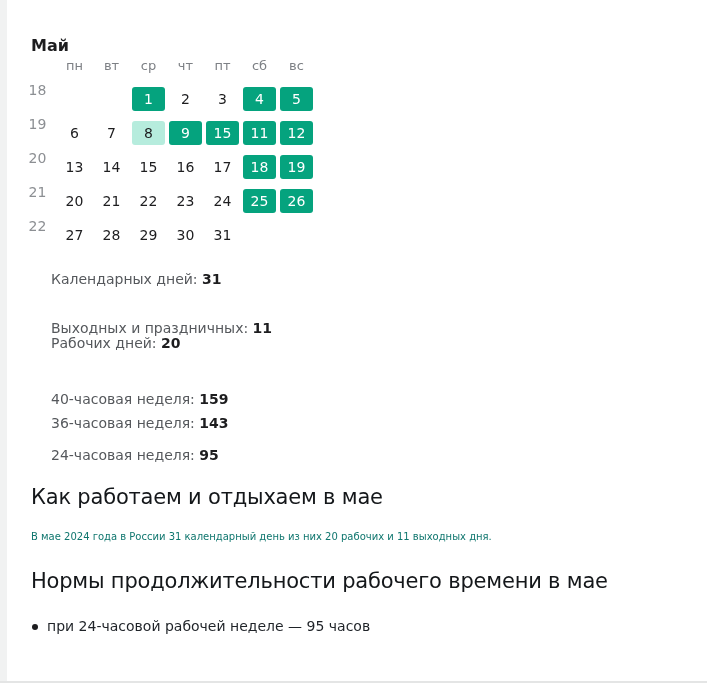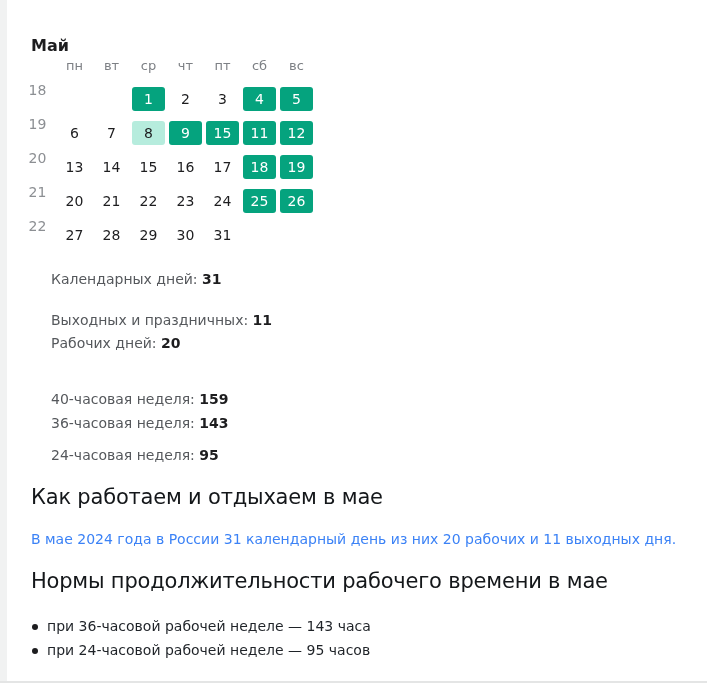--- a/index.html
+++ b/index.html
@@ -18,21 +18,21 @@
   .dow { width: 37px; text-align: center; font-size: 13px; color: #7d8085; }
   .day { width: 37px; height: 34px; display: flex; align-items: center; justify-content: center; }
   .day span { display: flex; align-items: center; justify-content: center; width: 33px; height: 24px; border-radius: 3px; font-size: 14px; color: #1d1d1f; }
   .day.off span { background: #05a37e; color: #ffffff; }
   .day.short span { background: #b6ecdd; color: #1d1d1f; }
 
   .stat { position: absolute; left: 0; font-size: 14px; color: #55585c; margin-left: 20px; }
   .stat b { color: #1d1d1f; font-weight: bold; }
 
   h2 { position: absolute; left: 0; font-size: 21px; font-weight: normal; color: #14171a; letter-spacing: -0.2px; text-align: right; }
-  .para { position: absolute; left: 0; top: 531px; font-size: 14px; color: #3b82f6; }
+  .para { position: absolute; left: 0; top: 531px; font-size: 10px; color: #0f766e; }
   ul.norms { position: absolute; left: 0; top: 614px; list-style: none; }
   ul.norms li { position: relative; padding-left: 16px; font-size: 14px; line-height: 24px; color: #1f2328; }
   ul.norms li::before { content: ""; position: absolute; left: 1px; top: 10px; width: 6px; height: 6px; border-radius: 50%; background: #1d1d1f; }
 </style>
 </head>
 <body>
 
 <div class="left-strip"></div>
 
 <div class="content">
@@ -159,30 +159,29 @@
           <div class="day ">
             <span>31</span>
           </div>
           <div class="day "></div>
           <div class="day "></div>
         </div>
       </div>
   </div>
 
   <div class="stat" style="top:271px"><span>Календарных дней: </span><b>31</b></div>
-  <div class="stat" style="top:312px"><span>Выходных и праздничных: </span><b>11</b></div>
+  <div class="stat" style="top:320px"><span>Выходных и праздничных: </span><b>11</b></div>
   <div class="stat" style="top:335px"><span>Рабочих дней: </span><b>20</b></div>
 
   <div class="stat" style="top:391px"><span>40-часовая неделя: </span><b>159</b></div>
   <div class="stat" style="top:415px"><span>36-часовая неделя: </span><b>143</b></div>
   <div class="stat" style="top:447px"><span>24-часовая неделя: </span><b>95</b></div>
 
   <h2 style="top:485px">Как работаем и отдыхаем в мае</h2>
   <div class="para">В мае 2024 года в России 31 календарный день из них 20 рабочих и 11 выходных дня.</div>
 
   <h2 style="top:569px">Нормы продолжительности рабочего времени в мае</h2>
   <ul class="norms">
-    <li>при 36-часовой рабочей неделе — 143 часа</li>
     <li>при 24-часовой рабочей неделе — 95 часов</li>
   </ul>
 </div>
 
 <div class="bottom-line"></div>
 
 </body></html>

